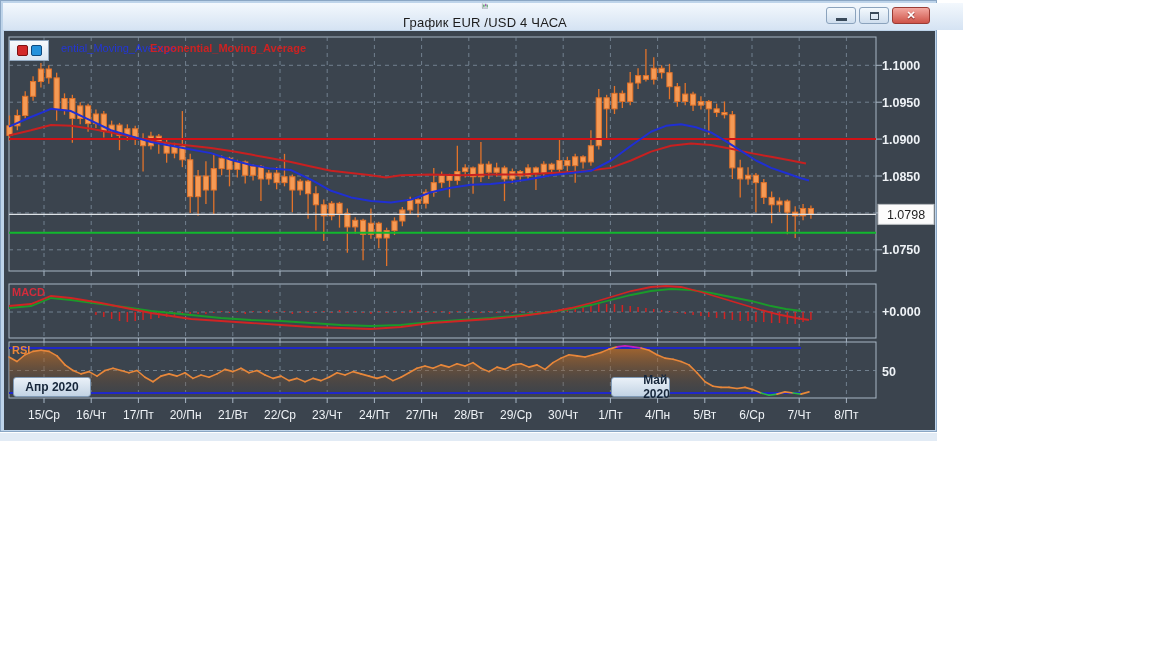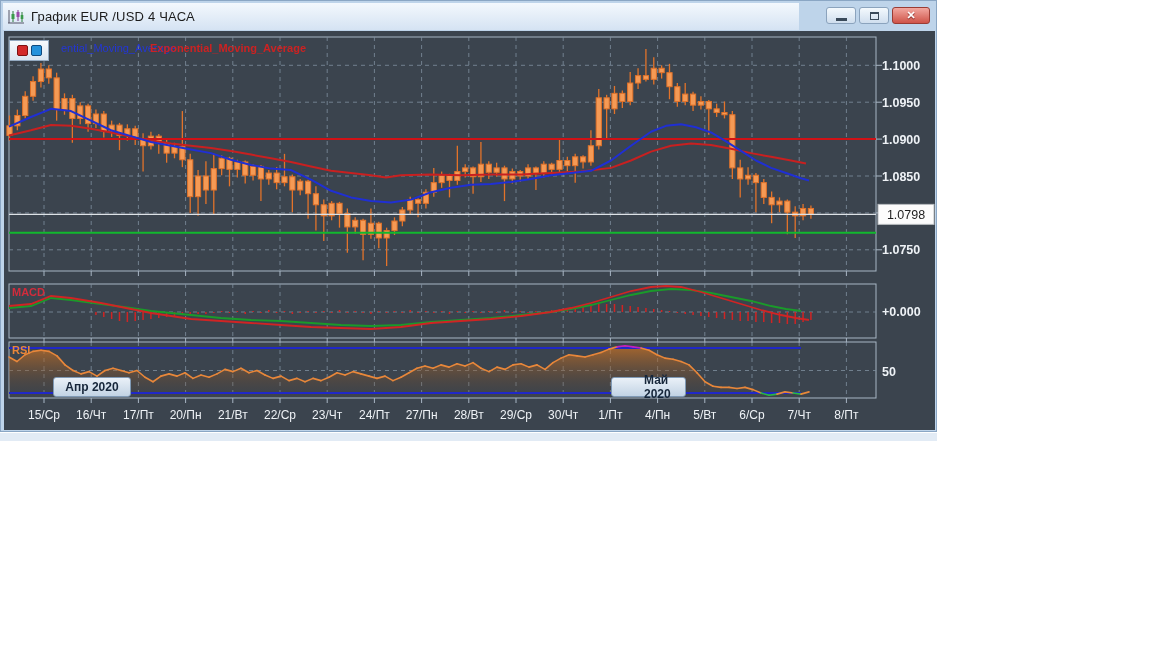--- a/index.html
+++ b/index.html
@@ -1,21 +1,21 @@
 <!DOCTYPE html>
 <html><head>
 <meta charset="utf-8">
 <style>
   html,body{margin:0;padding:0;background:#ffffff;width:1152px;height:648px;overflow:hidden;
     font-family:"Liberation Sans",sans-serif;}
   #stage{position:relative;width:1152px;height:648px;background:#ffffff;}
   #window{position:absolute;left:0;top:0;width:937px;height:432px;background:#bed4ea;
     border:1px solid #8aa6c4;box-sizing:border-box;}
-  #titlebar{position:absolute;left:2px;top:2px;width:796px;height:27px;
-    background:linear-gradient(#f3f8fd,#d5e3f3);display:flex;align-items:center;gap:6px;padding-left:4px;box-sizing:border-box;}
+  #titlebar{position:absolute;left:2px;top:2px;width:960px;height:27px;
+    background:linear-gradient(#f3f8fd,#d5e3f3);display:flex;align-items:center;gap:6px;padding-left:4px;box-sizing:border-box;flex-direction:column;}
   #title-text{font-size:13px;color:#1c1c1c;letter-spacing:.2px;}
   #win-buttons{position:absolute;right:6px;top:6px;display:flex;gap:3px;}
   .wbtn{width:30px;height:17px;border:1px solid #8ba3bd;border-radius:3px;
     background:linear-gradient(#f4f9fd,#cfdeee);display:flex;align-items:center;justify-content:center;box-sizing:border-box;}
   .wbtn.close{width:38px;background:linear-gradient(#f2a8a0,#cf5348);border-color:#9a3c34;}
   .glyph-min{width:11px;height:3px;background:#3a4a5a;margin-top:7px;}
   .glyph-max{width:9px;height:8px;border:1px solid #3a4a5a;border-top-width:2px;box-sizing:border-box;background:transparent;}
   .glyph-close{color:#ffffff;font-size:11px;font-weight:bold;line-height:1;text-shadow:0 1px 1px #7a2020;}
   #content{position:absolute;left:3px;top:30px;width:931px;height:399px;background:#3b444e;}
   #chart-svg{position:absolute;left:0;top:0;}
@@ -24,22 +24,22 @@
     background:linear-gradient(#f7fafd,#d9e5f1);display:flex;align-items:center;justify-content:center;gap:3px;}
   .lgd-sq{width:11px;height:11px;border-radius:2px;box-sizing:border-box;}
   .lgd-red{background:#d32a2a;border:1px solid #7e1212;}
   .lgd-blue{background:#2492dc;border:1px solid #0f4a7e;}
   .legend-label{top:41px;font-size:11px;white-space:nowrap;}
   #legend-blue{left:34px;color:#2336d6;padding-left:26px;}
   #legend-red{left:149px;color:#cc2222;font-weight:bold;}
   .date-badge{height:20px;border:1px solid #7f99b5;border-radius:3px;
     background:linear-gradient(#eaf1f8,#c2d3e4);color:#16263a;font-size:12px;font-weight:bold;
     display:flex;align-items:center;justify-content:center;box-sizing:border-box;}
-  #badge-apr{left:12px;top:376px;width:78px;margin-left:40px;}
-  #badge-may{left:610px;top:376px;width:75px;padding-left:32px;}
+  #badge-apr{left:12px;top:376px;width:78px;}
+  #badge-may{left:610px;top:376px;width:59px;padding-left:32px;}
   #below-strip{position:absolute;left:0;top:433px;width:937px;height:8px;background:#e2ebf5;}
   #title-icon{width:18px;height:16px;}
 </style>
 </head>
 <body>
 <div id="stage">
 
 <div id="window">
   <div id="titlebar">
     <svg id="title-icon" viewBox="0 0 18 16">

